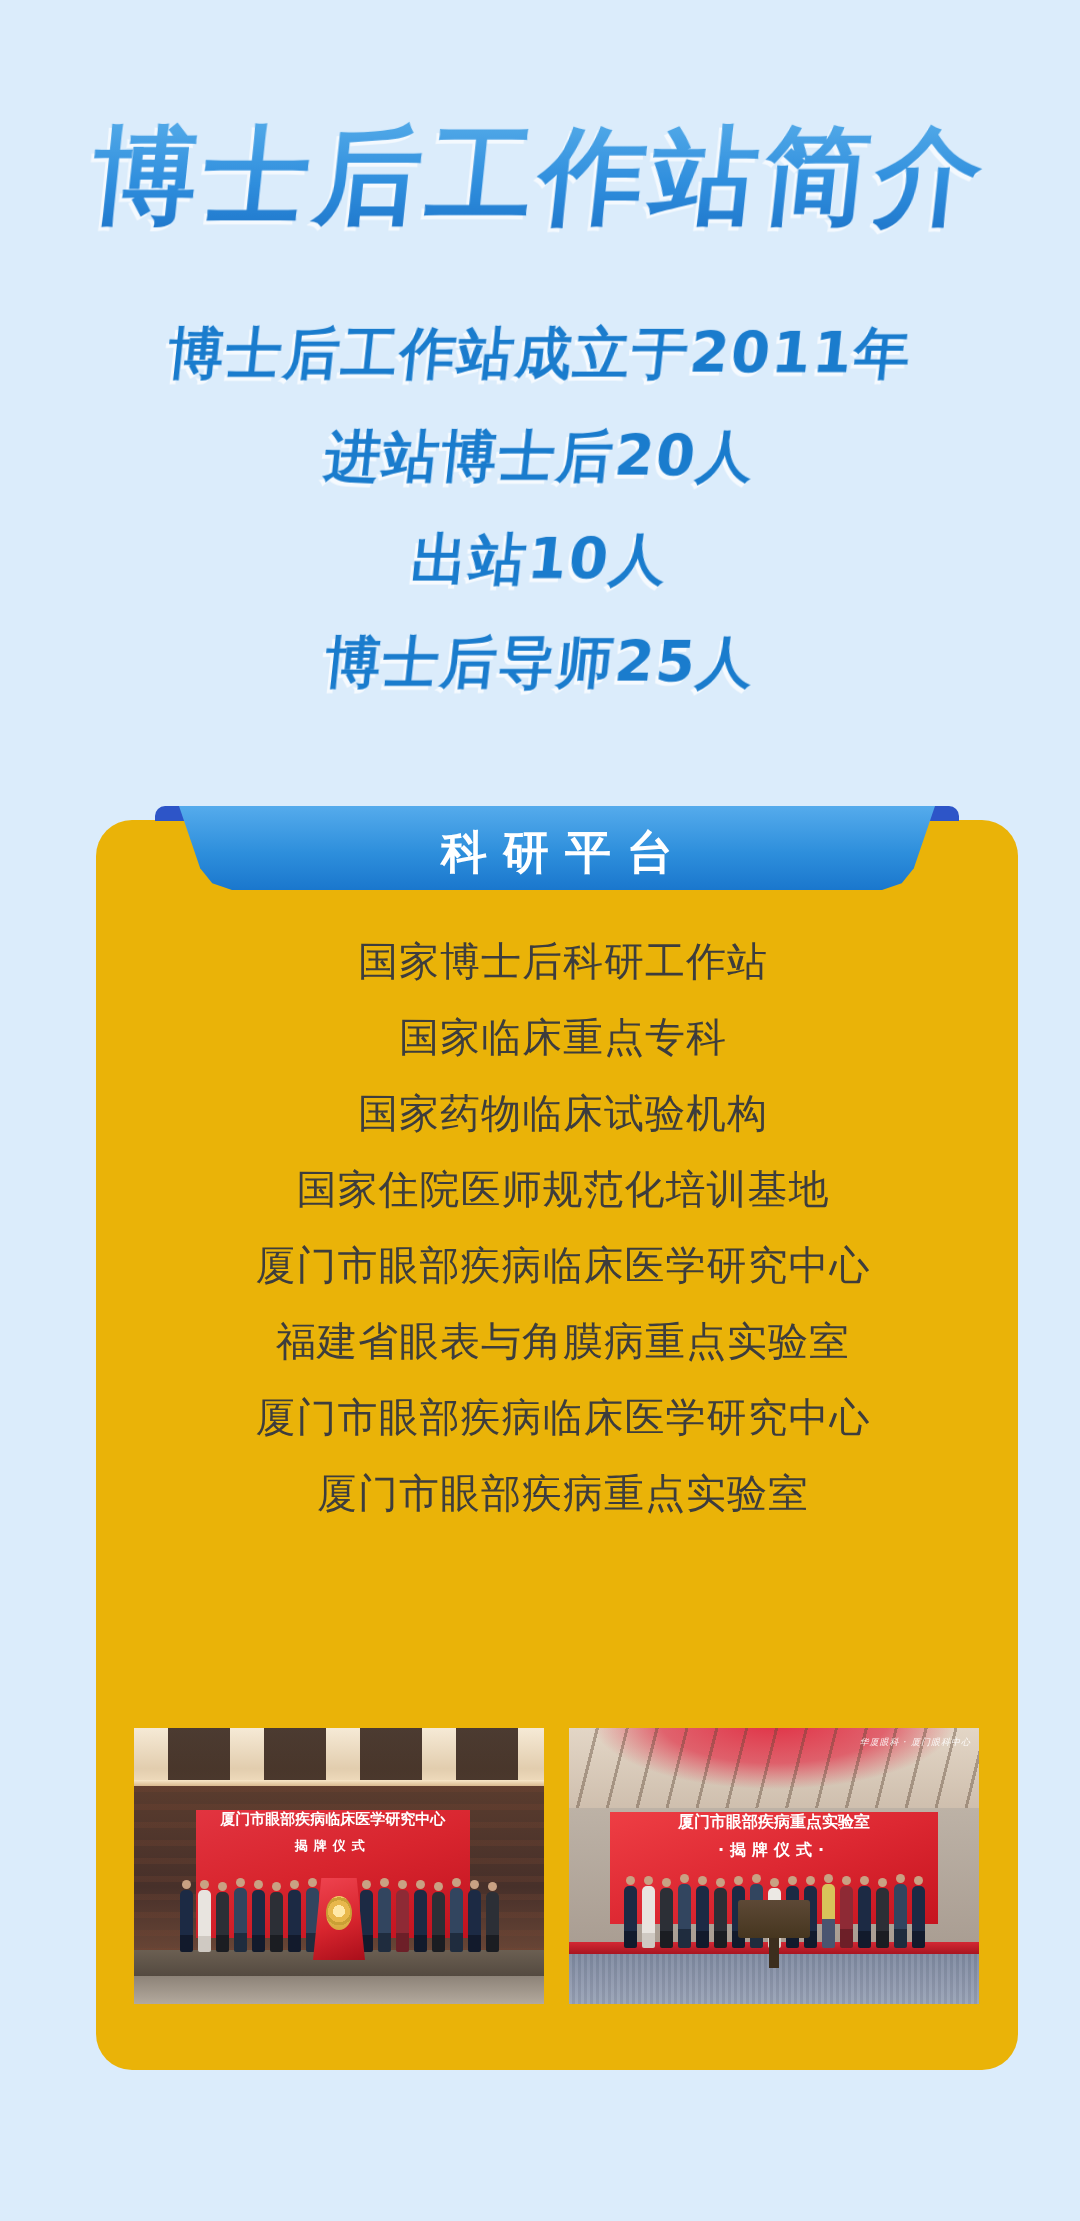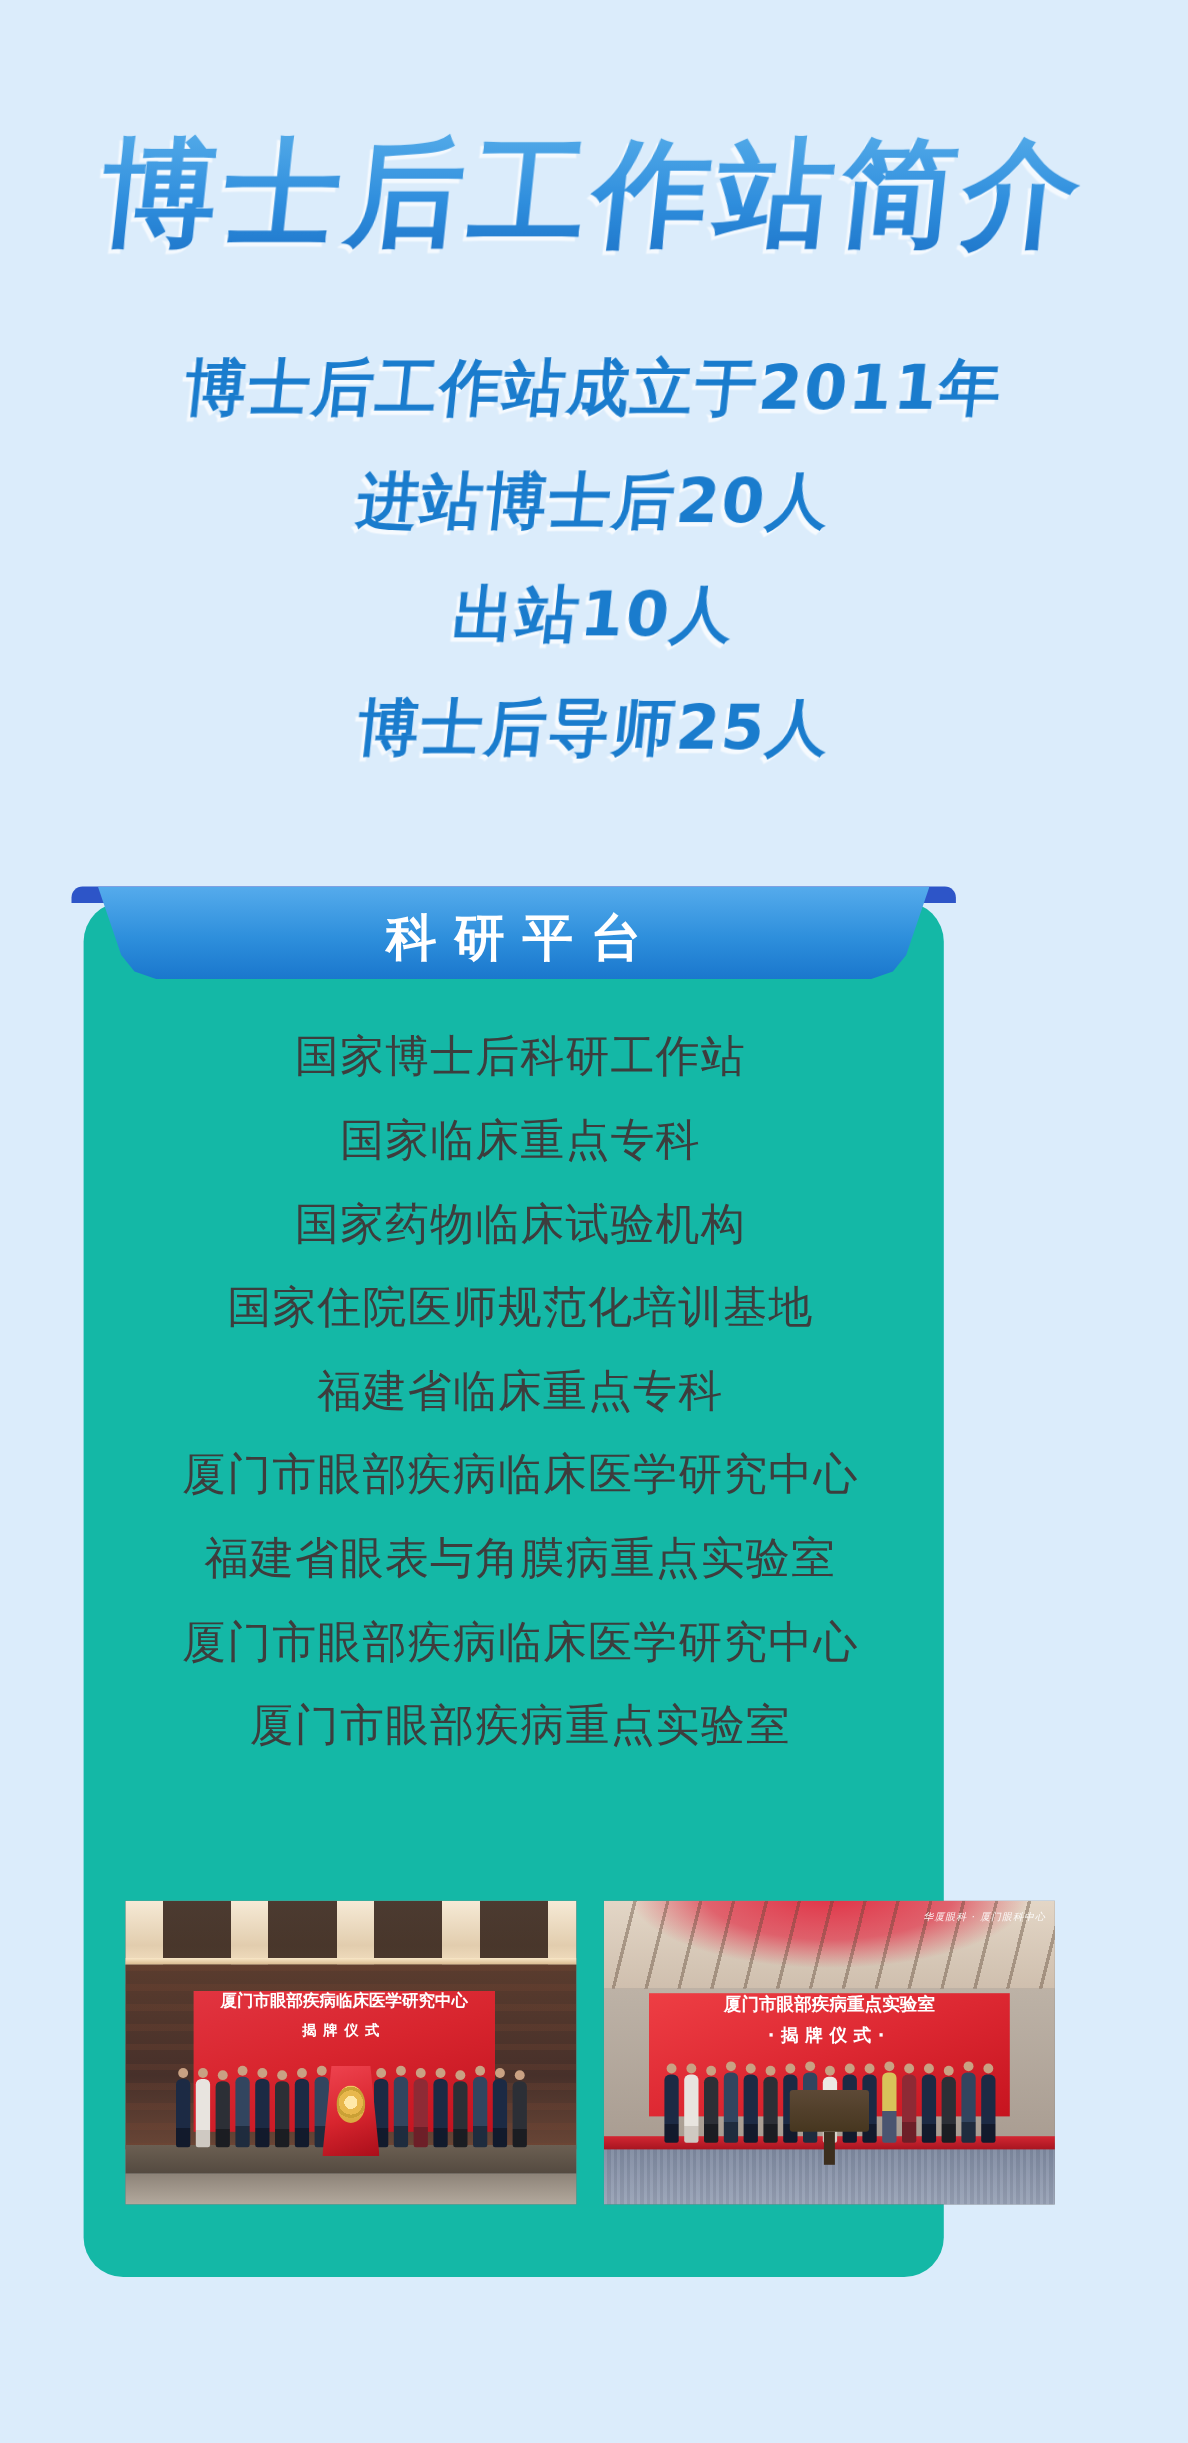--- a/index.html
+++ b/index.html
@@ -37,23 +37,23 @@
     text-align:center;
     font-size:56px;font-weight:900;letter-spacing:2px;
     color:#1a7ccd;
     transform:skewX(-6deg);
     filter:drop-shadow(-3px 4px 0 rgba(255,255,255,.75));
     white-space:nowrap;
   }
 
   
   .card{
-    position:absolute;top:820px;left:76px;
-    width:782px;height:1250px;
-    background:#14b8a6;border-radius:36px;
+    position:absolute;top:820px;left:96px;
+    width:922px;height:1250px;
+    background:#eab308;border-radius:36px;
   }
 
   
   .ribbon-fold{
     position:absolute;top:-14px;left:50%;transform:translateX(-50%);
     width:804px;height:15px;
     background:#2d55c8;border-radius:10px 10px 0 0;
   }
   .ribbon{
     position:absolute;top:-14px;left:50%;transform:translateX(-50%);
@@ -234,21 +234,20 @@
     <i class="ribbon-fold"></i>
     <div class="ribbon">
       <span>科研平台</span>
     </div>
 
     <ul class="platform-list">
         <li>国家博士后科研工作站</li>
         <li>国家临床重点专科</li>
         <li>国家药物临床试验机构</li>
         <li>国家住院医师规范化培训基地</li>
-        <li>福建省临床重点专科</li>
         <li>厦门市眼部疾病临床医学研究中心</li>
         <li>福建省眼表与角膜病重点实验室</li>
         <li>厦门市眼部疾病临床医学研究中心</li>
         <li>厦门市眼部疾病重点实验室</li>
       </ul>
 
     <div class="photos">
 
       <figure class="photo photo-left">
         <div class="p-ceiling"></div>

